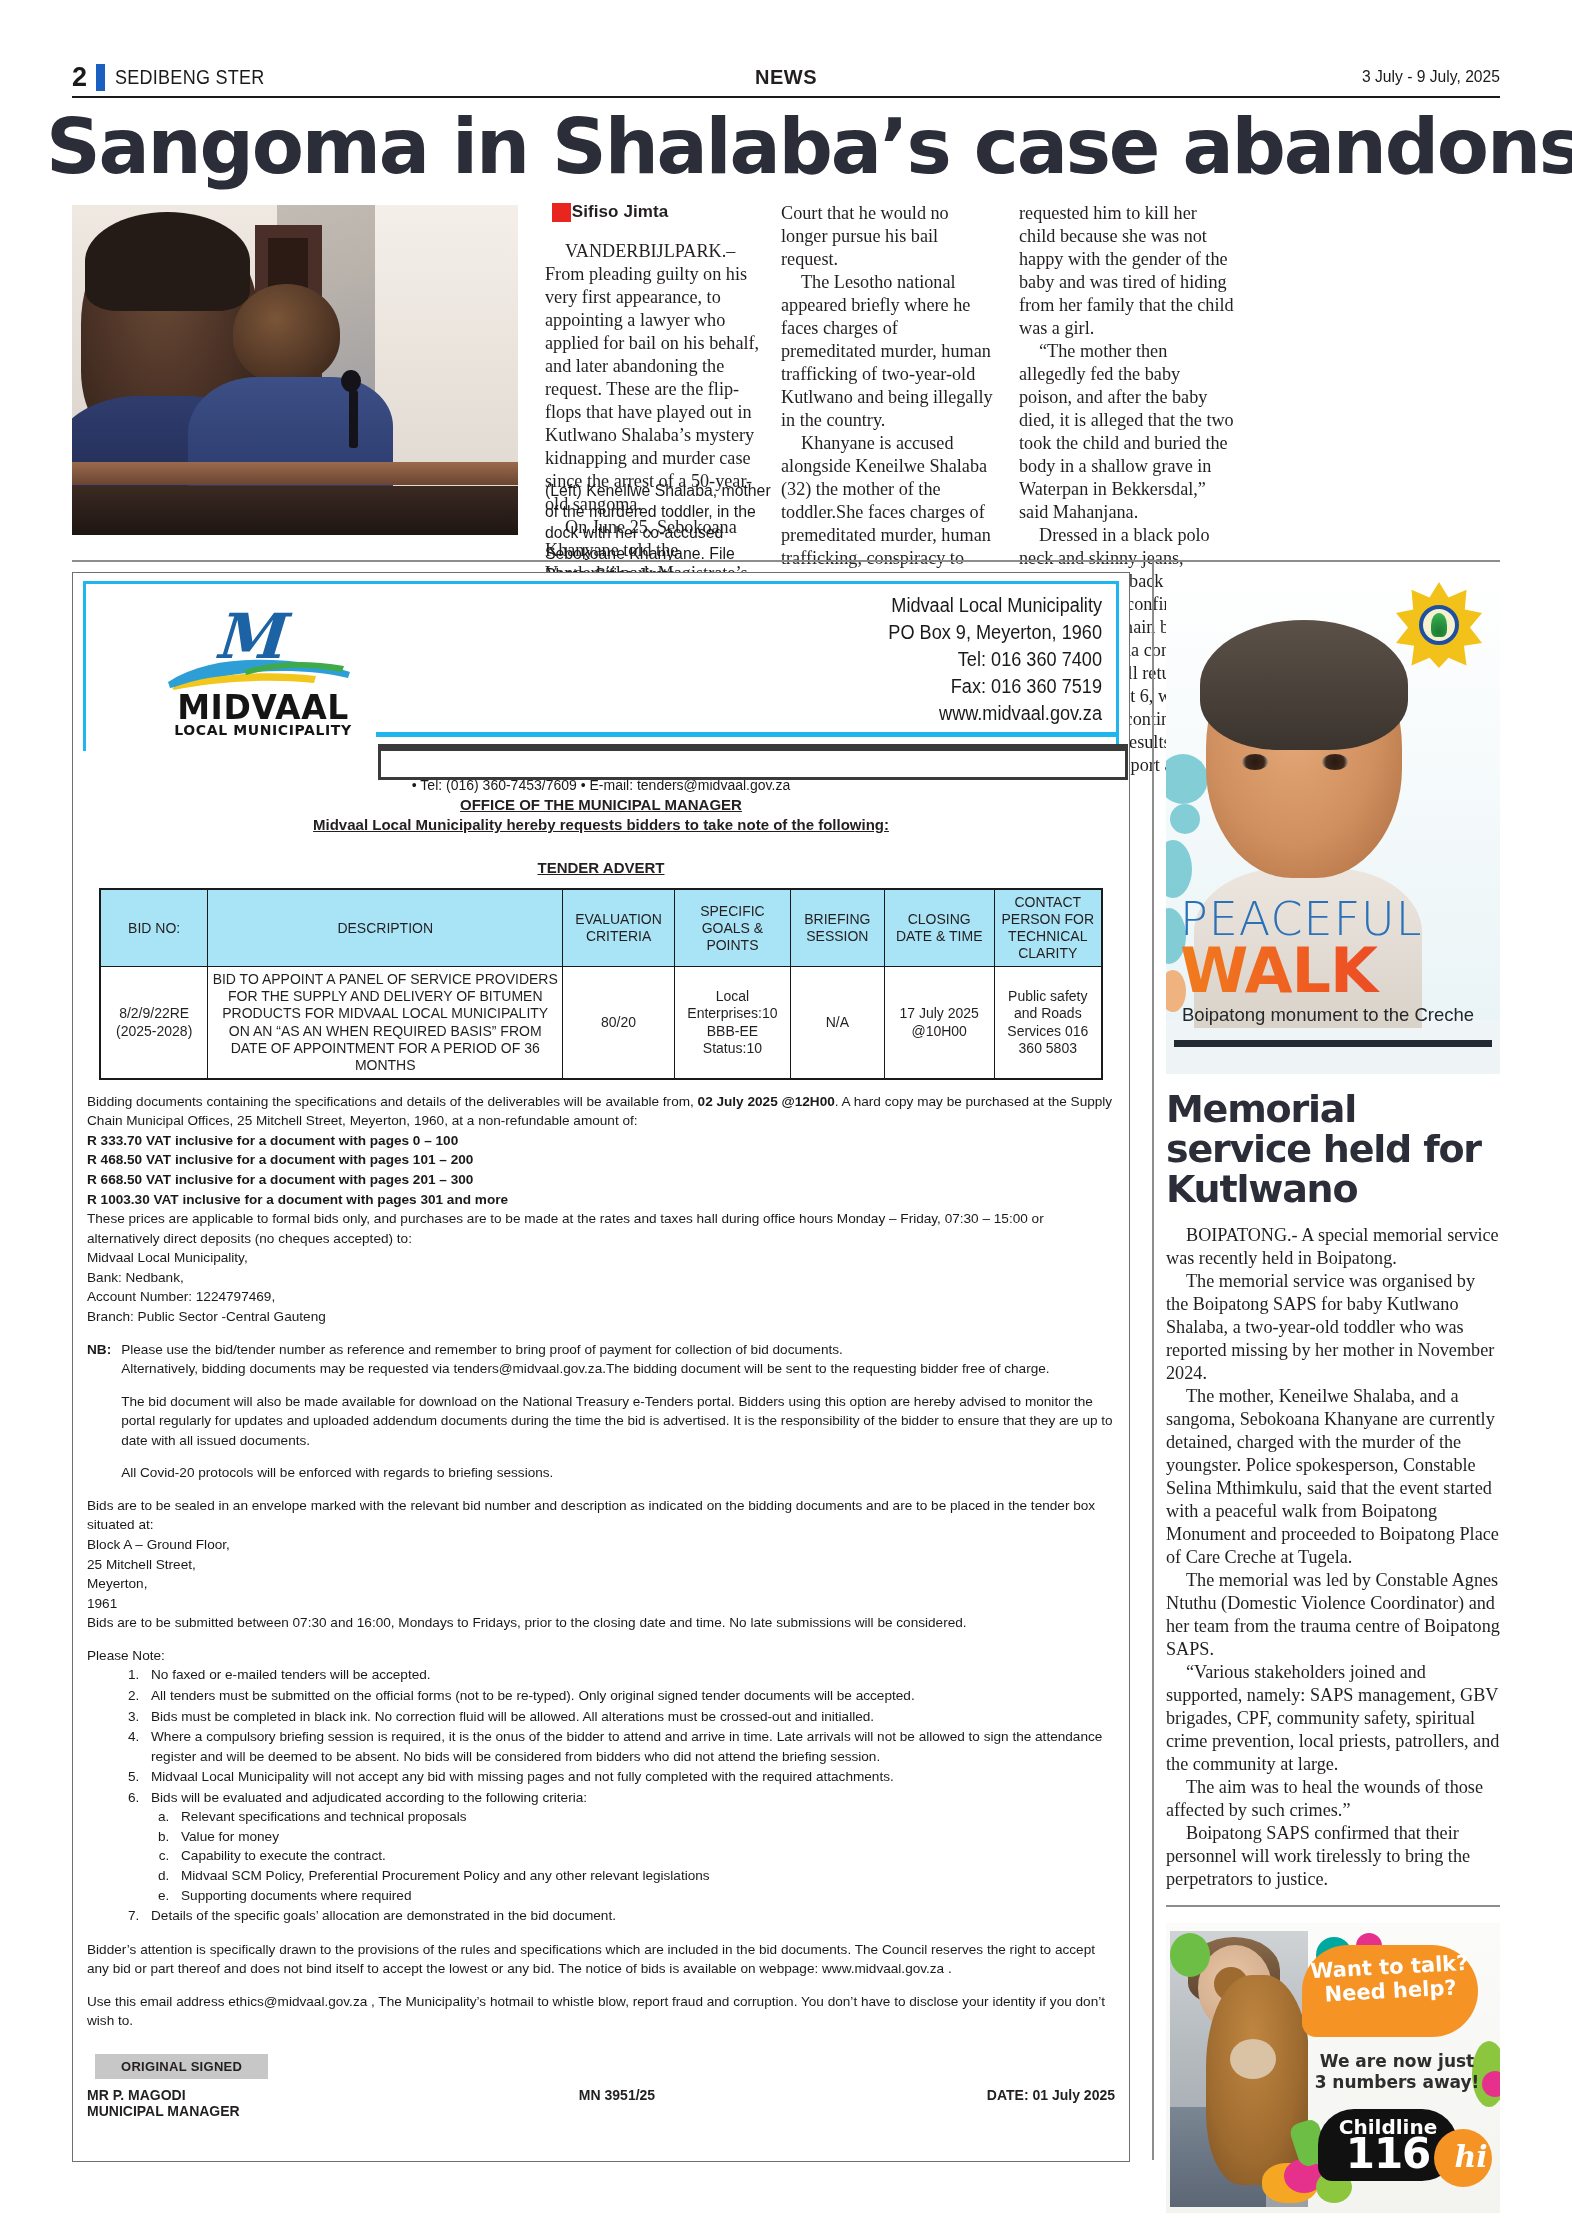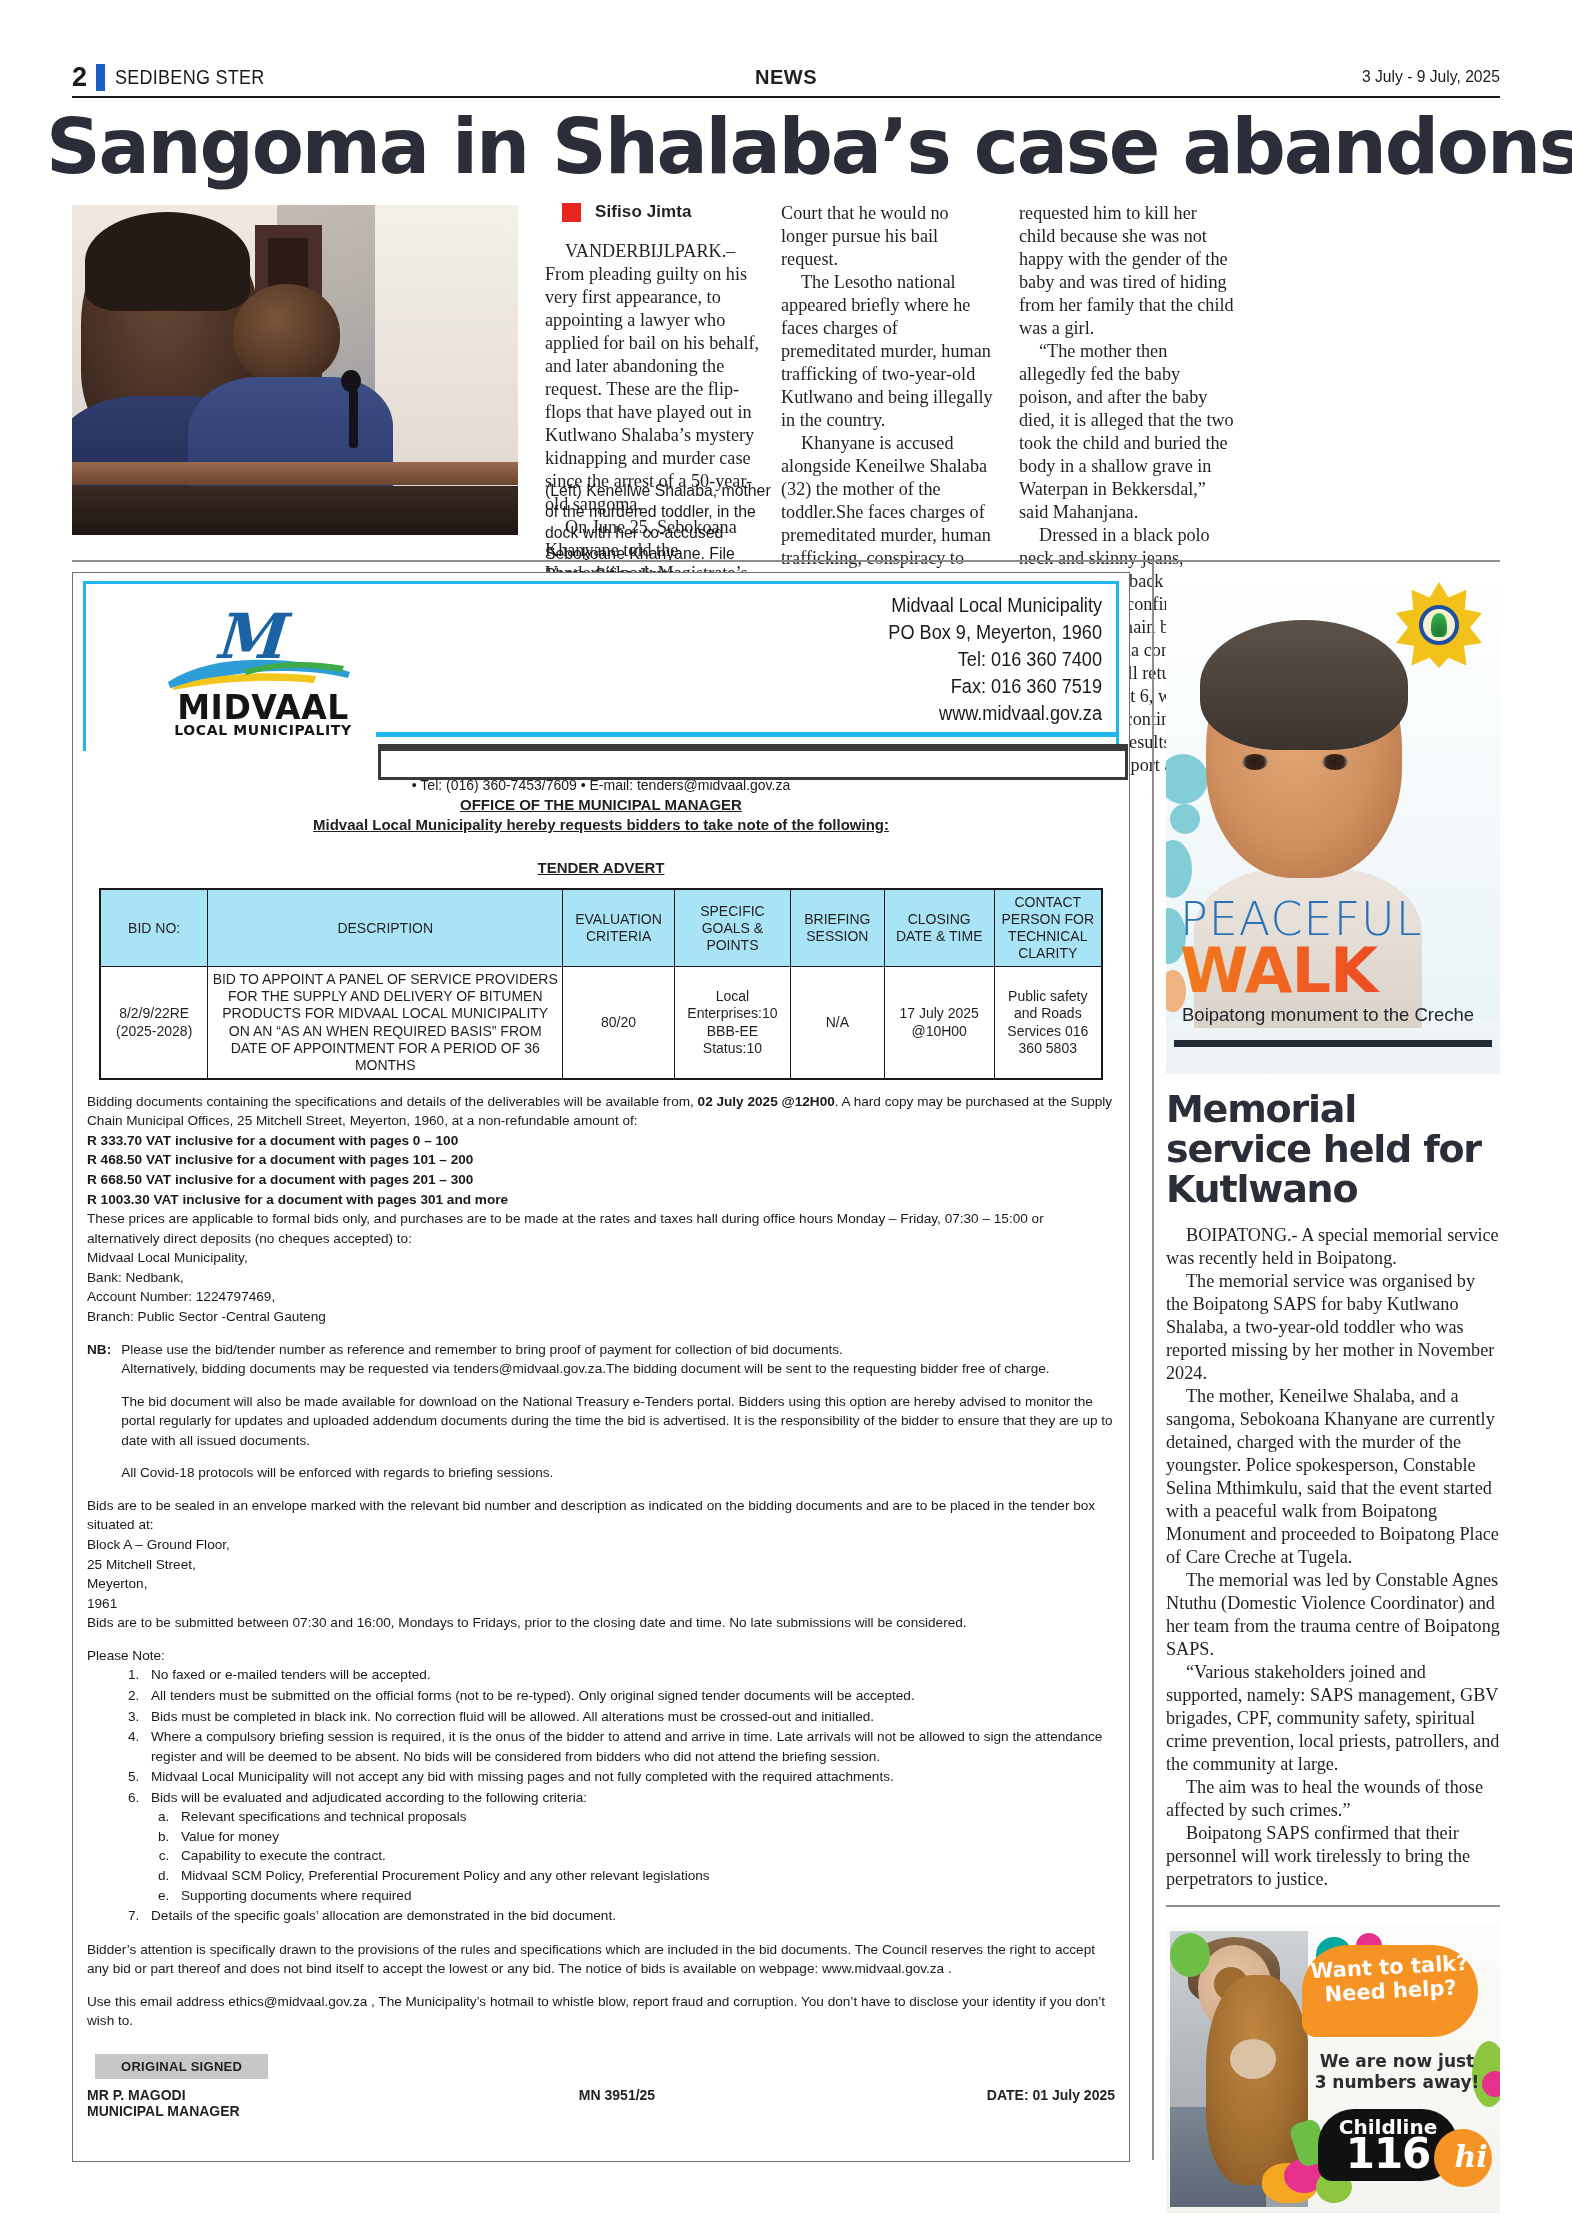--- a/index.html
+++ b/index.html
@@ -100,22 +100,22 @@
   .np-dock {
     position:absolute; left:0; top:85%; width:100%; height:15%;
     background: linear-gradient(180deg,#3a2a22,#1e1512);
   }
   .np-mic { position:absolute; left:62%; top:56%; width:9px; height:58px;
     background:#15131a; border-radius:3px; }
   .np-mic-head { position:absolute; left:60.4%; top:50%; width:20px; height:22px;
     background:#15131a; border-radius:50%; }
 
   .byline-wrap {
-    position: absolute; left: 562px; top: 202px; width: 130px;
-    display: flex; align-items: center; gap: 14px;
+    position: absolute; left: 545px; top: 202px; width: 130px;
+    display: flex; align-items: center; gap: 1px; justify-content: center;
   }
   .byline-square { width: 19px; height: 19px; background: #e8261f; }
   .byline-name { font-weight: bold; font-size: 17px; letter-spacing: 0.1px; white-space: nowrap; }
 
   .col { position: absolute; font-family: "Liberation Serif", serif; }
   .col p {
     font-size: 18.2px; line-height: 1.265; text-align: left;
     text-indent: 20px; margin: 0;
   }
   .col p.noindent { text-indent: 0; }
@@ -512,21 +512,21 @@
       <p class="t-indent">Branch: Public Sector -Central Gauteng</p>
       <div class="gap"></div>
       <div class="nb-row">
         <span class="nb-label">NB:</span>
         <div>
           <p>Please use the bid/tender number as reference and remember to bring proof of payment for collection of bid documents.</p>
           <p>Alternatively, bidding documents may be requested via tenders@midvaal.gov.za.The bidding document will be sent to the requesting bidder free of charge.</p>
           <div class="gap"></div>
           <p>The bid document will also be made available for download on the National Treasury e-Tenders portal. Bidders using this option are hereby advised to monitor the portal regularly for updates and uploaded addendum documents during the time the bid is advertised. It is the responsibility of the bidder to ensure that they are up to date with all issued documents.</p>
           <div class="gap"></div>
-          <p>All Covid-18 protocols will be enforced with regards to briefing sessions.</p>
+          <p>All Covid-20 protocols will be enforced with regards to briefing sessions.</p>
         </div>
       </div>
       <div class="gap"></div>
       <p>Bids are to be sealed in an envelope marked with the relevant bid number and description as indicated on the bidding documents and are to be placed in the tender box situated at:</p>
       <p class="t-indent">Block A – Ground Floor,</p>
       <p class="t-indent">25 Mitchell Street,</p>
       <p class="t-indent">Meyerton,</p>
       <p class="t-indent">1961</p>
       <p>Bids are to be submitted between 07:30 and 16:00, Mondays to Fridays, prior to the closing date and time. No late submissions will be considered.</p>
       <div class="gap"></div>

